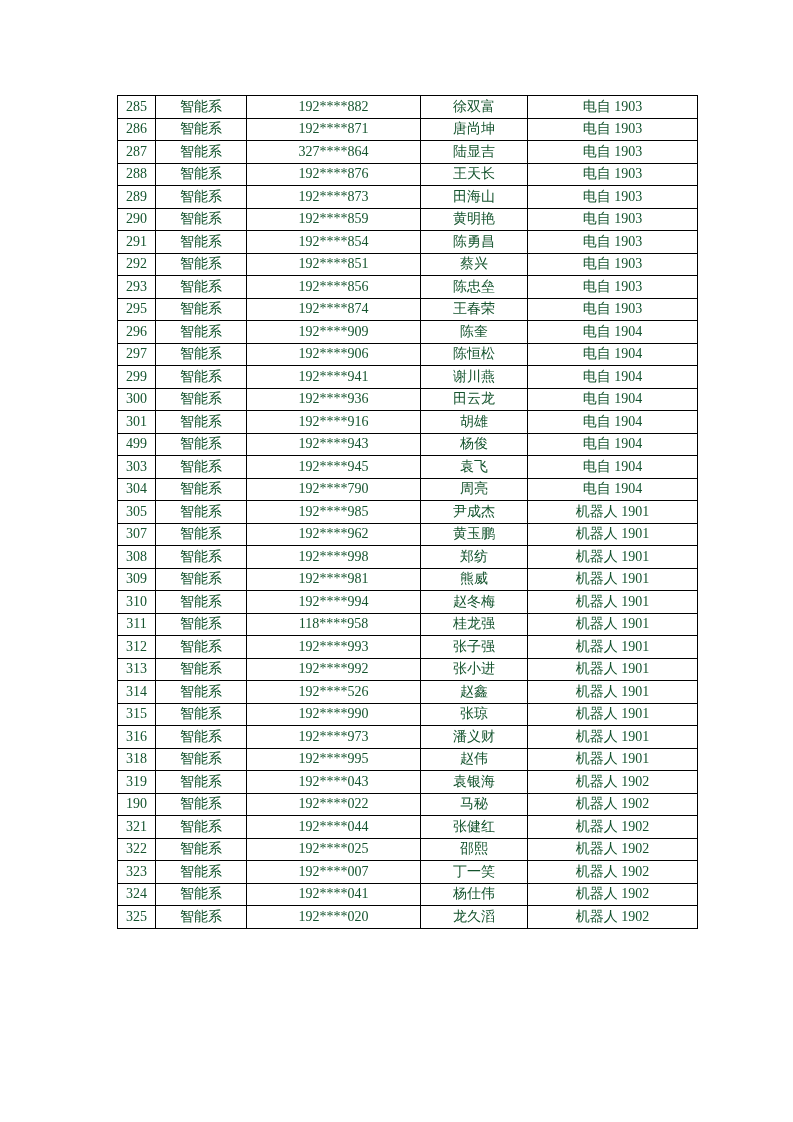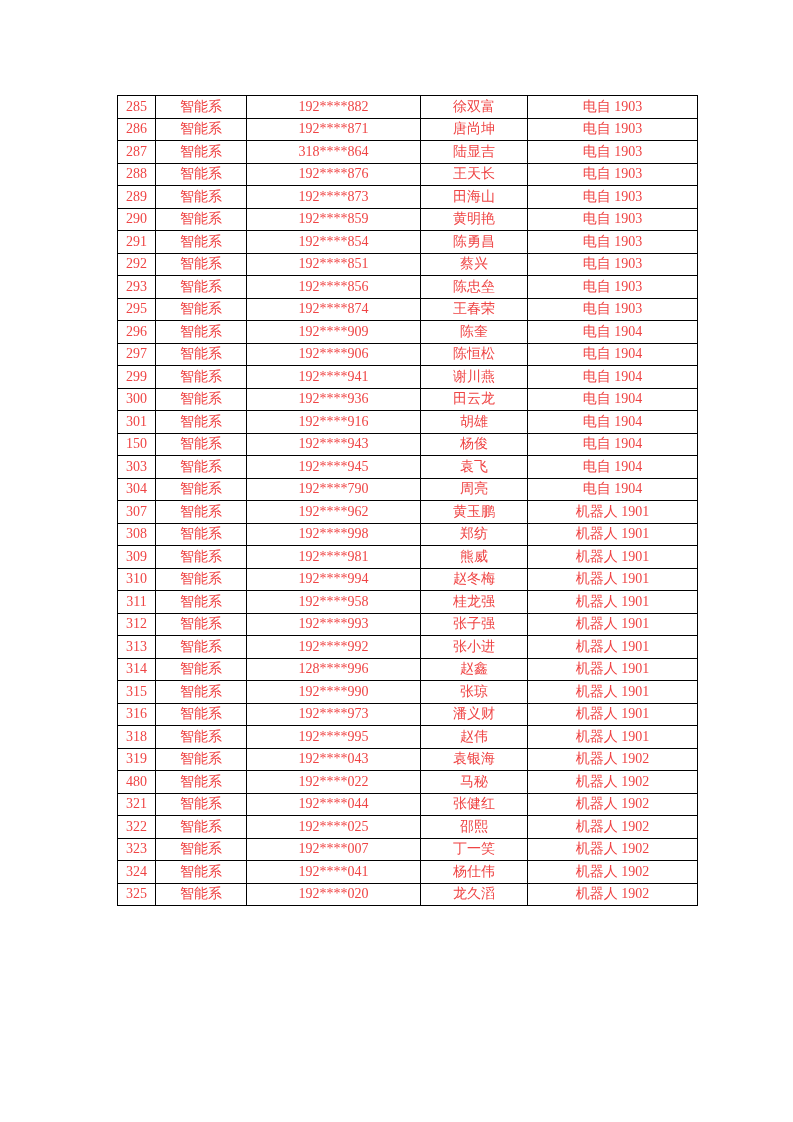--- a/index.html
+++ b/index.html
@@ -7,21 +7,21 @@
     padding: 0;
     background: #ffffff;
   }
   .page {
     position: relative;
     width: 793px;
     height: 1122px;
     background: #ffffff;
     overflow: hidden;
     font-family: "Liberation Serif", "DejaVu Serif", serif;
-    color: #ef4444;
+    color: #14532d;
   }
   table.roster {
     position: absolute;
     left: 117px;
     top: 95px;
     width: 580px;
     border-collapse: collapse;
     table-layout: fixed;
     font-size: 14px;
   }
@@ -63,21 +63,21 @@
         <tr>
           <td>286</td>
           <td>智能系</td>
           <td>192****871</td>
           <td>唐尚坤</td>
           <td>电自 1903</td>
         </tr>
         <tr>
           <td>287</td>
           <td>智能系</td>
-          <td>318****864</td>
+          <td>327****864</td>
           <td>陆显吉</td>
           <td>电自 1903</td>
         </tr>
         <tr>
           <td>288</td>
           <td>智能系</td>
           <td>192****876</td>
           <td>王天长</td>
           <td>电自 1903</td>
         </tr>
@@ -152,41 +152,48 @@
           <td>电自 1904</td>
         </tr>
         <tr>
           <td>301</td>
           <td>智能系</td>
           <td>192****916</td>
           <td>胡雄</td>
           <td>电自 1904</td>
         </tr>
         <tr>
-          <td>150</td>
+          <td>499</td>
           <td>智能系</td>
           <td>192****943</td>
           <td>杨俊</td>
           <td>电自 1904</td>
         </tr>
         <tr>
           <td>303</td>
           <td>智能系</td>
           <td>192****945</td>
           <td>袁飞</td>
           <td>电自 1904</td>
         </tr>
         <tr>
           <td>304</td>
           <td>智能系</td>
           <td>192****790</td>
           <td>周亮</td>
           <td>电自 1904</td>
         </tr>
         <tr>
+          <td>305</td>
+          <td>智能系</td>
+          <td>192****985</td>
+          <td>尹成杰</td>
+          <td>机器人 1901</td>
+        </tr>
+        <tr>
           <td>307</td>
           <td>智能系</td>
           <td>192****962</td>
           <td>黄玉鹏</td>
           <td>机器人 1901</td>
         </tr>
         <tr>
           <td>308</td>
           <td>智能系</td>
           <td>192****998</td>
@@ -203,42 +210,42 @@
         <tr>
           <td>310</td>
           <td>智能系</td>
           <td>192****994</td>
           <td>赵冬梅</td>
           <td>机器人 1901</td>
         </tr>
         <tr>
           <td>311</td>
           <td>智能系</td>
-          <td>192****958</td>
+          <td>118****958</td>
           <td>桂龙强</td>
           <td>机器人 1901</td>
         </tr>
         <tr>
           <td>312</td>
           <td>智能系</td>
           <td>192****993</td>
           <td>张子强</td>
           <td>机器人 1901</td>
         </tr>
         <tr>
           <td>313</td>
           <td>智能系</td>
           <td>192****992</td>
           <td>张小进</td>
           <td>机器人 1901</td>
         </tr>
         <tr>
           <td>314</td>
           <td>智能系</td>
-          <td>128****996</td>
+          <td>192****526</td>
           <td>赵鑫</td>
           <td>机器人 1901</td>
         </tr>
         <tr>
           <td>315</td>
           <td>智能系</td>
           <td>192****990</td>
           <td>张琼</td>
           <td>机器人 1901</td>
         </tr>
@@ -257,21 +264,21 @@
           <td>机器人 1901</td>
         </tr>
         <tr>
           <td>319</td>
           <td>智能系</td>
           <td>192****043</td>
           <td>袁银海</td>
           <td>机器人 1902</td>
         </tr>
         <tr>
-          <td>480</td>
+          <td>190</td>
           <td>智能系</td>
           <td>192****022</td>
           <td>马秘</td>
           <td>机器人 1902</td>
         </tr>
         <tr>
           <td>321</td>
           <td>智能系</td>
           <td>192****044</td>
           <td>张健红</td>

